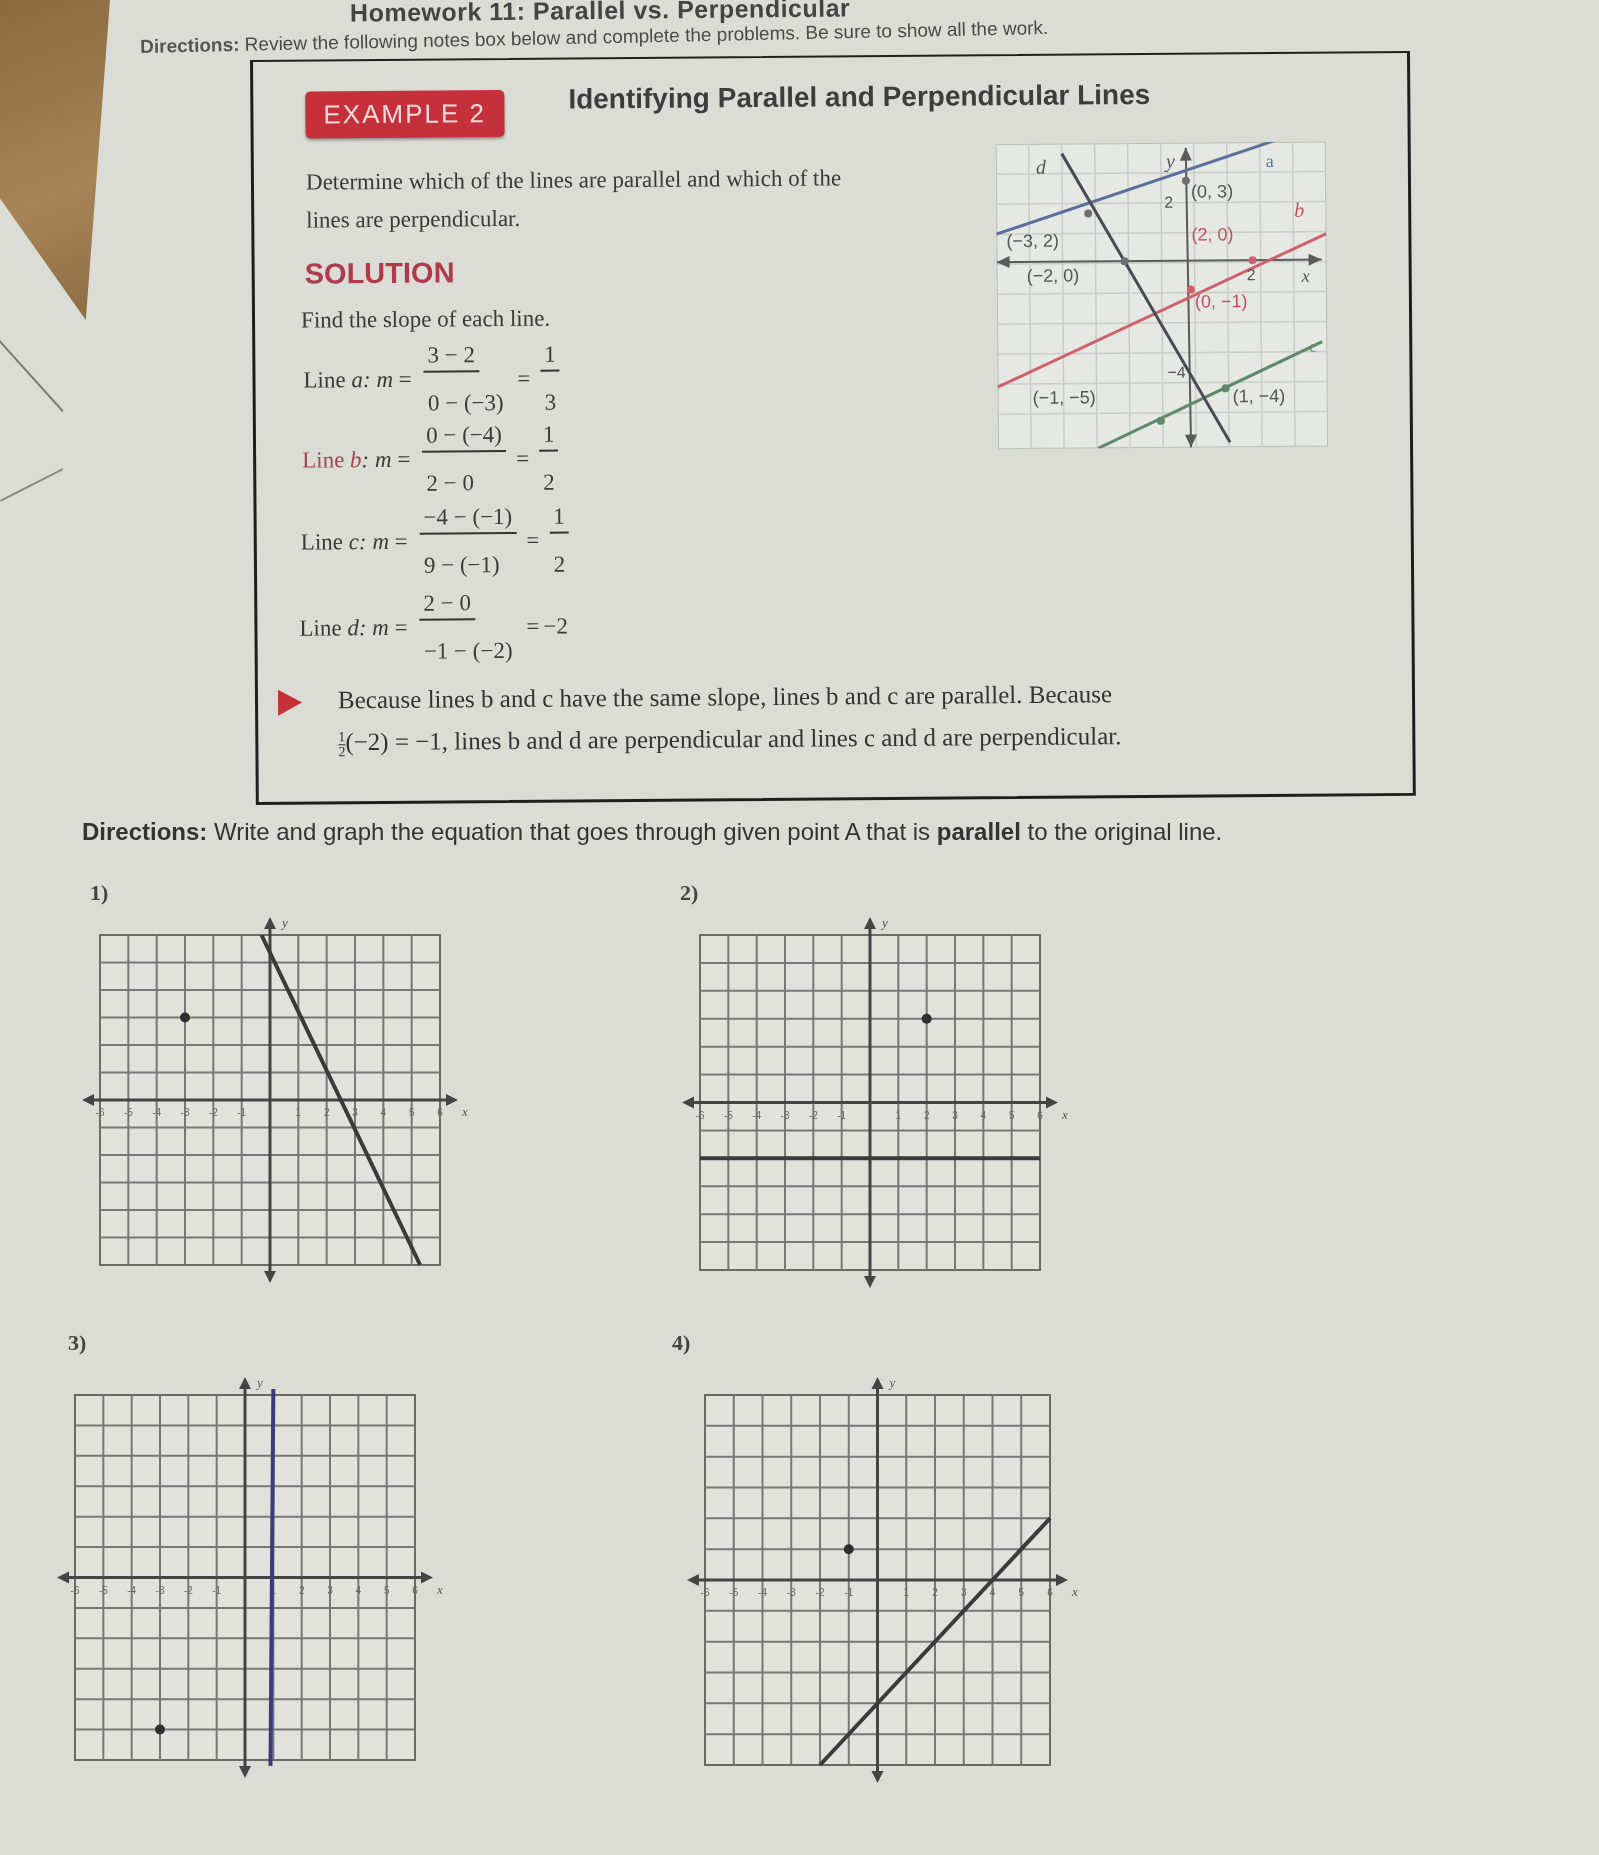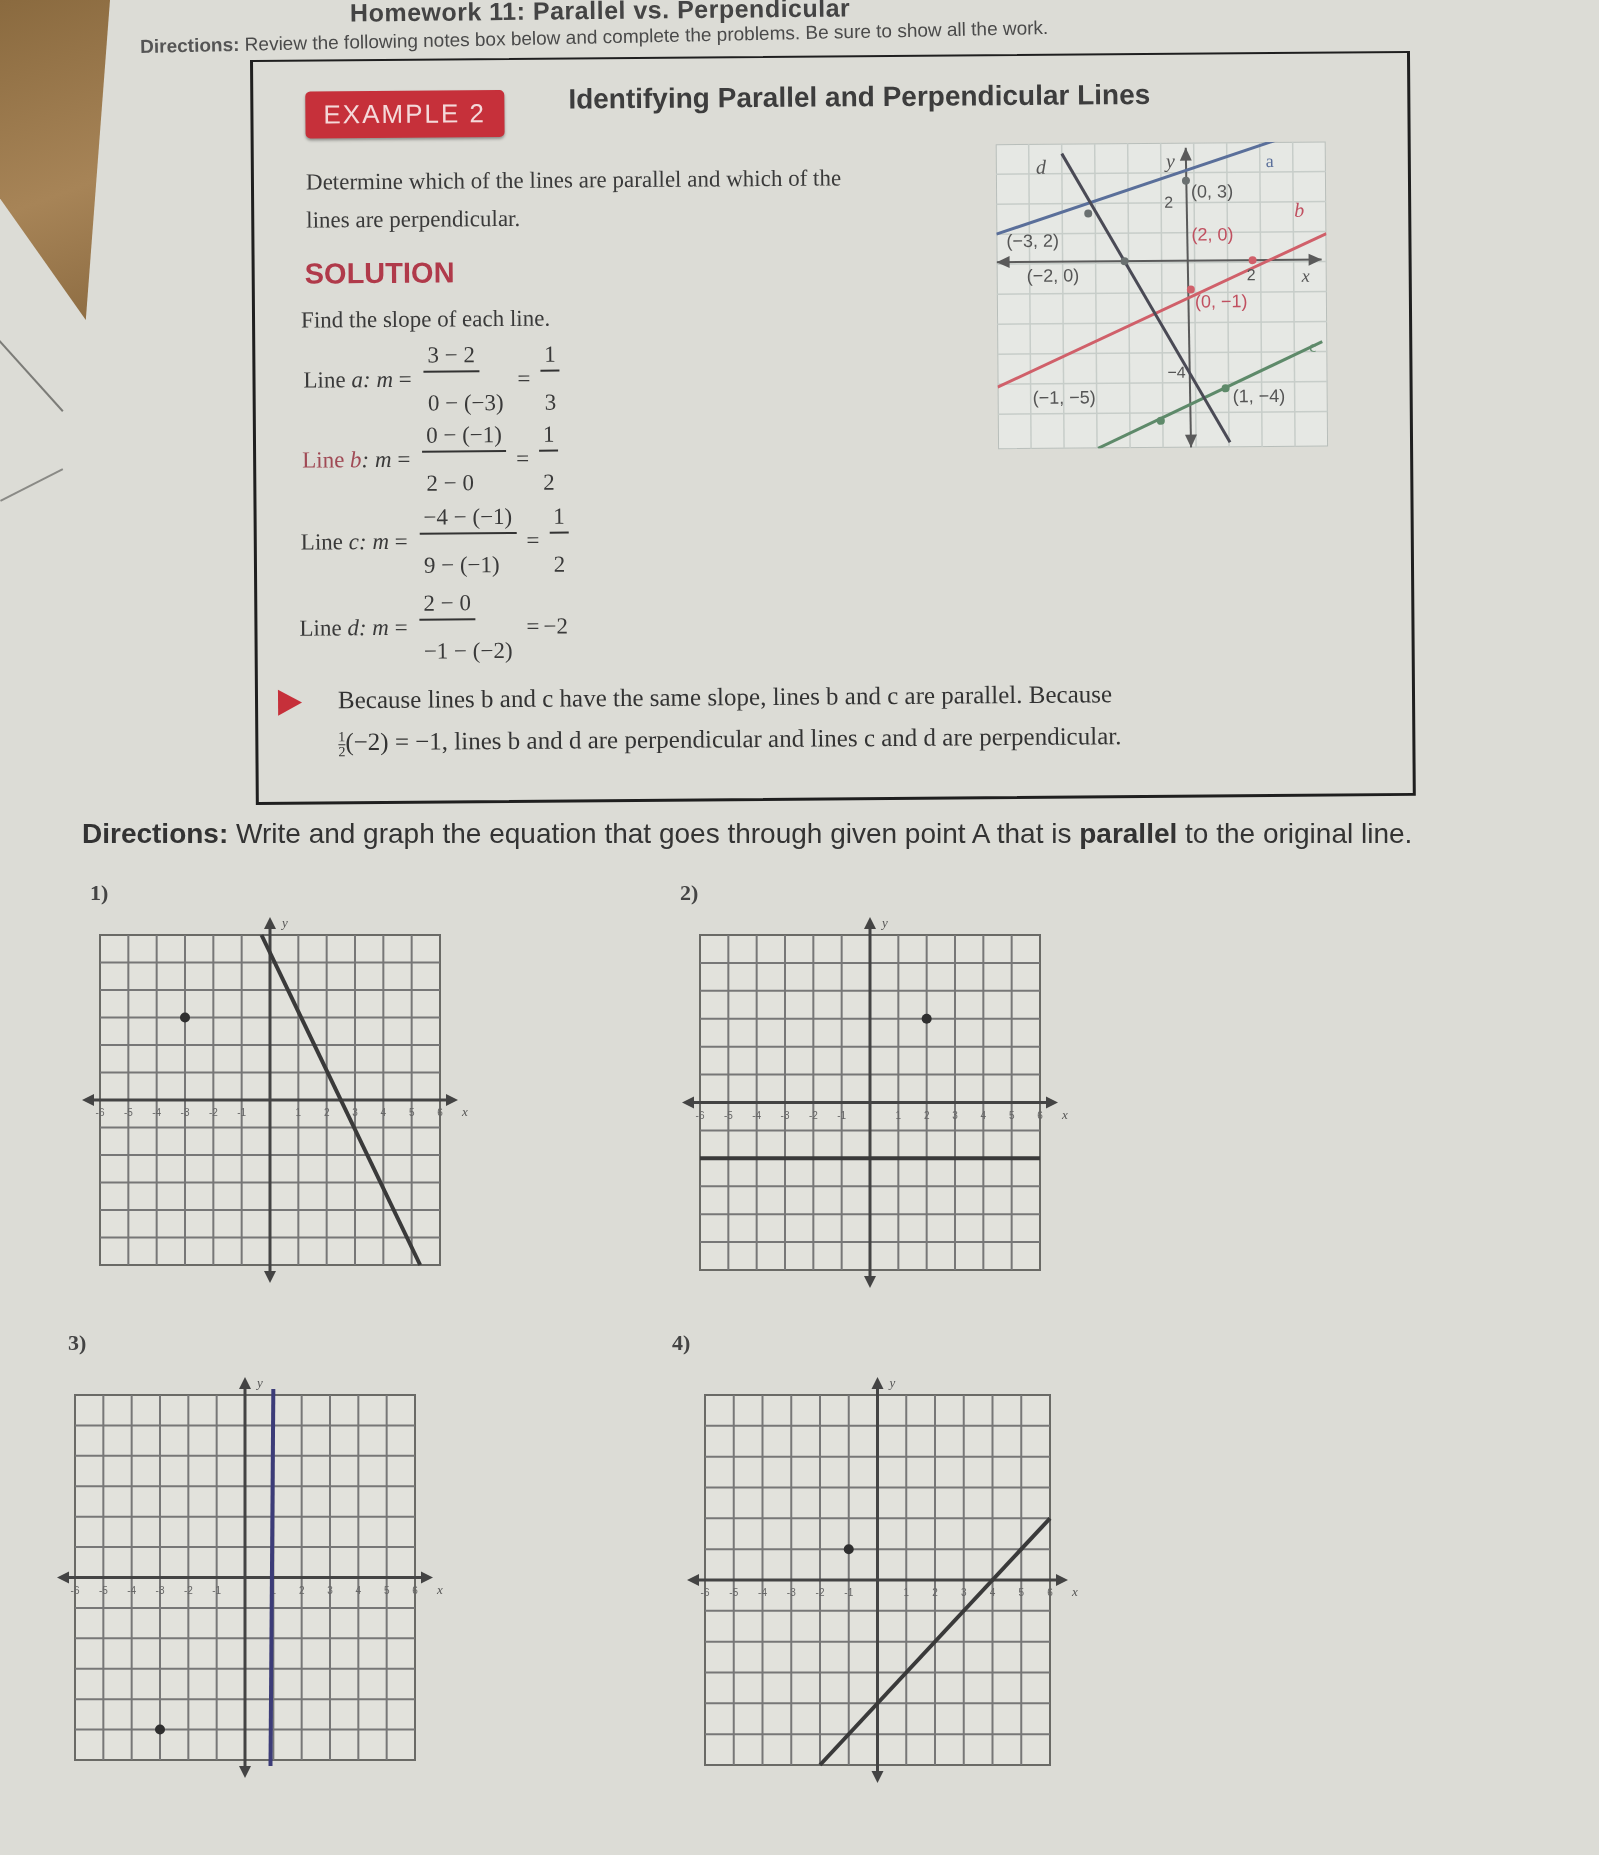--- a/index.html
+++ b/index.html
@@ -62,21 +62,21 @@
   .conclusion .arrow {
     position:absolute; left:-22px; top:10px; width:0; height:0;
     border-left:24px solid #c6303a; border-top:13px solid transparent; border-bottom:13px solid transparent;
   }
   .conclusion .line1 { margin-left:38px; }
   .conclusion .line2 { margin-left:38px; }
   .half { display:inline-flex; flex-direction:column; font-size:14px; line-height:14px; vertical-align:middle; text-align:center; }
   .half span:first-child { border-bottom:1px solid #333; }
   .ex-graph { position:absolute; left:742px; top:88px; width:330px; height:305px; }
   .dir2 {
-    position:absolute; left:82px; top:818px; font-size:28px; color:#333;
+    position:absolute; left:82px; top:818px; font-size:24px; color:#333;
   }
   .dir2 b { font-weight:bold; }
   .pnum { position:absolute; font-family:"Liberation Serif", serif; font-size:22px; font-weight:bold; color:#444; }
   .pgraph { position:absolute; }
   .pgraph svg { overflow:visible; }
 </style>
 </head>
 <body>
 
 <div class="desk"></div>
@@ -103,21 +103,21 @@
       </span>
     <span class="eq">=</span>
     <span class="frac">
         <span class="num">1</span>
         <span class="den">3</span>
       </span>
   </div>
   <div class="slope-row" style="left:46px; top:362px; color:#a04a55;">
     <span class="lbl"><span>Line </span><i>b</i><i style="color:#3a3a3a">: m</i> <span style="color:#3a3a3a">=</span></span>
     <span class="frac" style="color:#3a3a3a">
-        <span class="num">0 − (−1)</span>
+        <span class="num">0 − (−4)</span>
         <span class="den">2 − 0</span>
       </span>
     <span class="eq" style="color:#3a3a3a">=</span>
     <span class="frac" style="color:#3a3a3a">
         <span class="num">1</span>
         <span class="den">2</span>
       </span>
   </div>
   <div class="slope-row" style="left:44px; top:444px;">
     <span class="lbl"><span>Line </span><i>c</i><i>: m</i> =</span>

